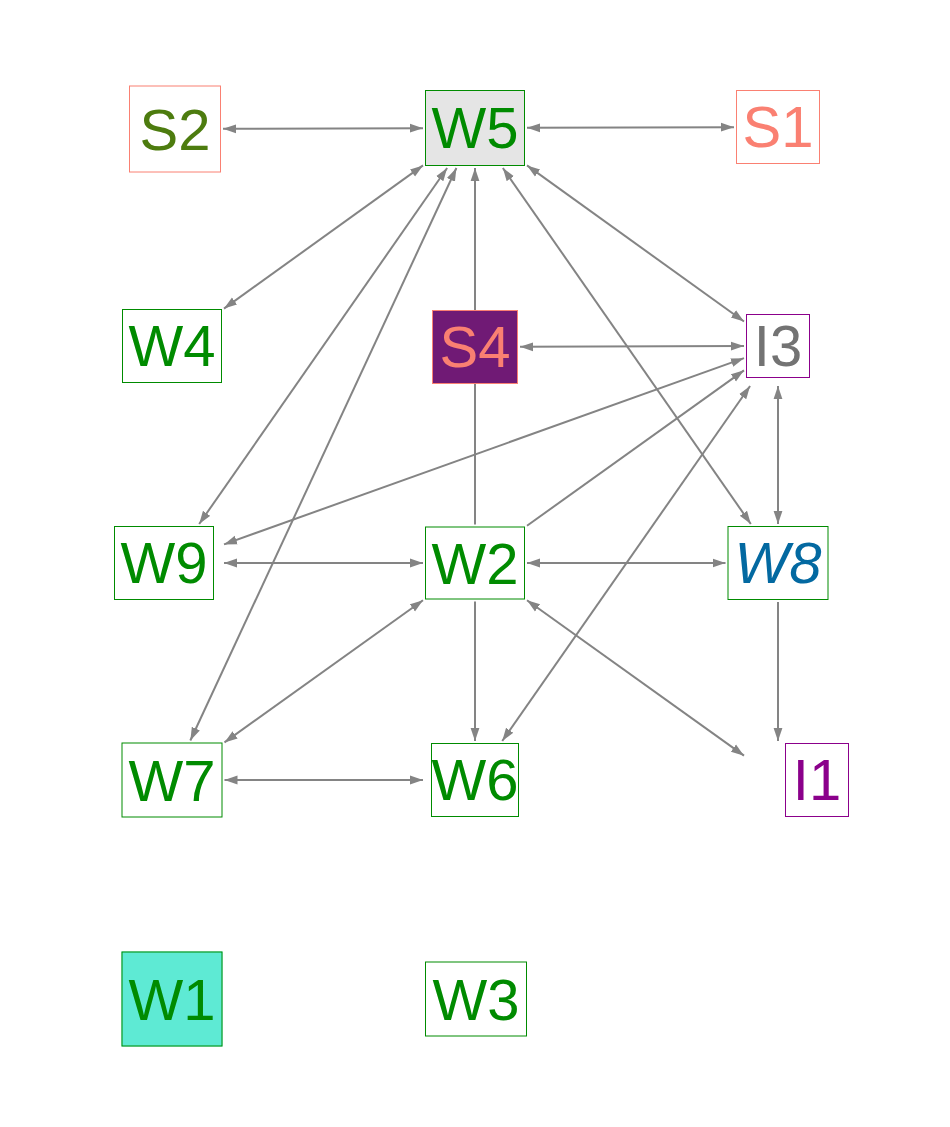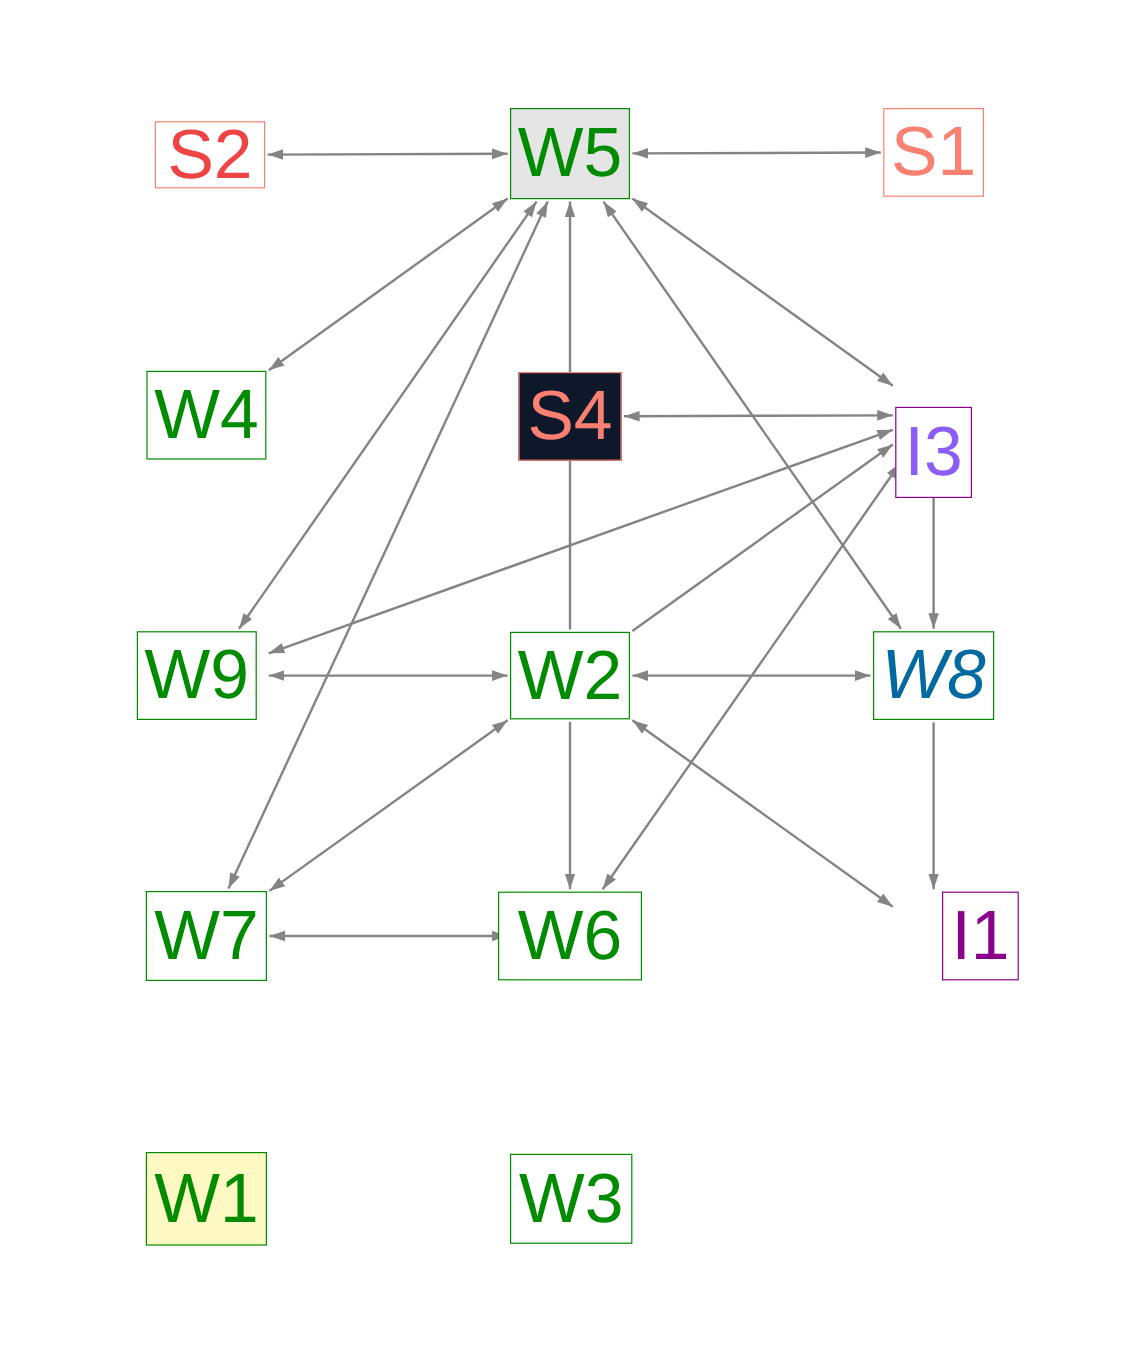--- a/index.html
+++ b/index.html
@@ -64,28 +64,28 @@
         <line x1="224" y1="563" x2="423" y2="563" stroke="#848484" stroke-width="2" marker-end="url(#ah)" marker-start="url(#ah)"></line>
         <line x1="527" y1="563" x2="725.5" y2="563" stroke="#848484" stroke-width="2" marker-end="url(#ah)" marker-start="url(#ah)"></line>
         <line x1="224.5" y1="742.40099009901" x2="423" y2="600.2409240924093" stroke="#848484" stroke-width="2" marker-end="url(#ah)" marker-start="url(#ah)"></line>
         <line x1="527" y1="600.2409240924093" x2="744" y2="755.6501650165017" stroke="#848484" stroke-width="2" marker-end="url(#ah)" marker-start="url(#ah)"></line>
         <line x1="475" y1="601.5" x2="475" y2="741" stroke="#848484" stroke-width="2" marker-end="url(#ah)"></line>
         <line x1="224.5" y1="780" x2="423" y2="780" stroke="#848484" stroke-width="2" marker-end="url(#ah)" marker-start="url(#ah)"></line>
         <line x1="778" y1="602" x2="778" y2="741" stroke="#848484" stroke-width="2" marker-end="url(#ah)"></line>
       </g>
   </svg>
   <div id="node-layer">
-      <div class="node" style="left: 175px; top: 129px; width: 92px; height: 56px; color: #ef4444; border-color: rgb(250, 128, 114); background: rgb(255, 255, 255);">S2</div>
+      <div class="node" style="left: 175px; top: 129px; width: 92px; height: 87px; color: #4d7c0f; border-color: rgb(250, 128, 114); background: rgb(255, 255, 255);">S2</div>
       <div class="node" style="left: 475px; top: 128px; width: 100px; height: 76px; color: rgb(0, 139, 0); border-color: rgb(0, 139, 0); background: #e5e5e5;">W5</div>
       <div class="node" style="left: 778px; top: 127px; width: 84px; height: 74px; color: rgb(250, 128, 114); border-color: rgb(250, 128, 114); background: rgb(255, 255, 255);">S1</div>
       <div class="node" style="left: 172px; top: 346px; width: 100px; height: 74px; color: rgb(0, 139, 0); border-color: rgb(0, 139, 0); background: rgb(255, 255, 255);">W4</div>
-      <div class="node" style="left: 475px; top: 347px; width: 86px; height: 74px; color: rgb(250, 128, 114); border-color: rgb(250, 128, 114); background: #0f172a;">S4</div>
-      <div class="node" style="left: 778px; top: 346px; width: 64px; height: 76px; color: #8b5cf6; border-color: rgb(139, 0, 139); background: rgb(255, 255, 255); margin-top: 31px;">I3</div>
+      <div class="node" style="left: 475px; top: 347px; width: 86px; height: 74px; color: rgb(250, 128, 114); border-color: rgb(250, 128, 114); background: #701a75;">S4</div>
+      <div class="node" style="left: 778px; top: 346px; width: 64px; height: 64px; color: #737373; border-color: rgb(139, 0, 139); background: rgb(255, 255, 255);">I3</div>
       <div class="node" style="left: 164px; top: 563px; width: 100px; height: 74px; color: rgb(0, 139, 0); border-color: rgb(0, 139, 0); background: rgb(255, 255, 255);">W9</div>
       <div class="node" style="left: 475px; top: 563px; width: 100px; height: 73px; color: rgb(0, 139, 0); border-color: rgb(0, 139, 0); background: rgb(255, 255, 255);">W2</div>
       <div class="node" style="left: 778px; top: 563px; width: 101px; height: 74px; color: #0369a1; border-color: rgb(0, 139, 0); background: rgb(255, 255, 255); font-style: italic;">W8</div>
       <div class="node" style="left: 172px; top: 780px; width: 101px; height: 75px; color: rgb(0, 139, 0); border-color: rgb(0, 139, 0); background: rgb(255, 255, 255);">W7</div>
-      <div class="node" style="left: 475px; top: 780px; width: 120px; height: 74px; color: rgb(0, 139, 0); border-color: rgb(0, 139, 0); background: rgb(255, 255, 255);">W6</div>
+      <div class="node" style="left: 475px; top: 780px; width: 88px; height: 74px; color: rgb(0, 139, 0); border-color: rgb(0, 139, 0); background: rgb(255, 255, 255);">W6</div>
       <div class="node" style="left: 778px; top: 780px; width: 64px; height: 74px; color: rgb(139, 0, 139); border-color: rgb(139, 0, 139); background: rgb(255, 255, 255); margin-left: 39px;">I1</div>
-      <div class="node" style="left: 172px; top: 999px; width: 101px; height: 78px; color: rgb(0, 139, 0); border-color: rgb(0, 139, 0); background: #fef9c3;">W1</div>
+      <div class="node" style="left: 172px; top: 999px; width: 101px; height: 95px; color: rgb(0, 139, 0); border-color: rgb(0, 139, 0); background: #5eead4;">W1</div>
       <div class="node" style="left: 476px; top: 999px; width: 102px; height: 75px; color: rgb(0, 139, 0); border-color: rgb(0, 139, 0); background: rgb(255, 255, 255);">W3</div>
     </div>
 </div>
 
 </body></html>

